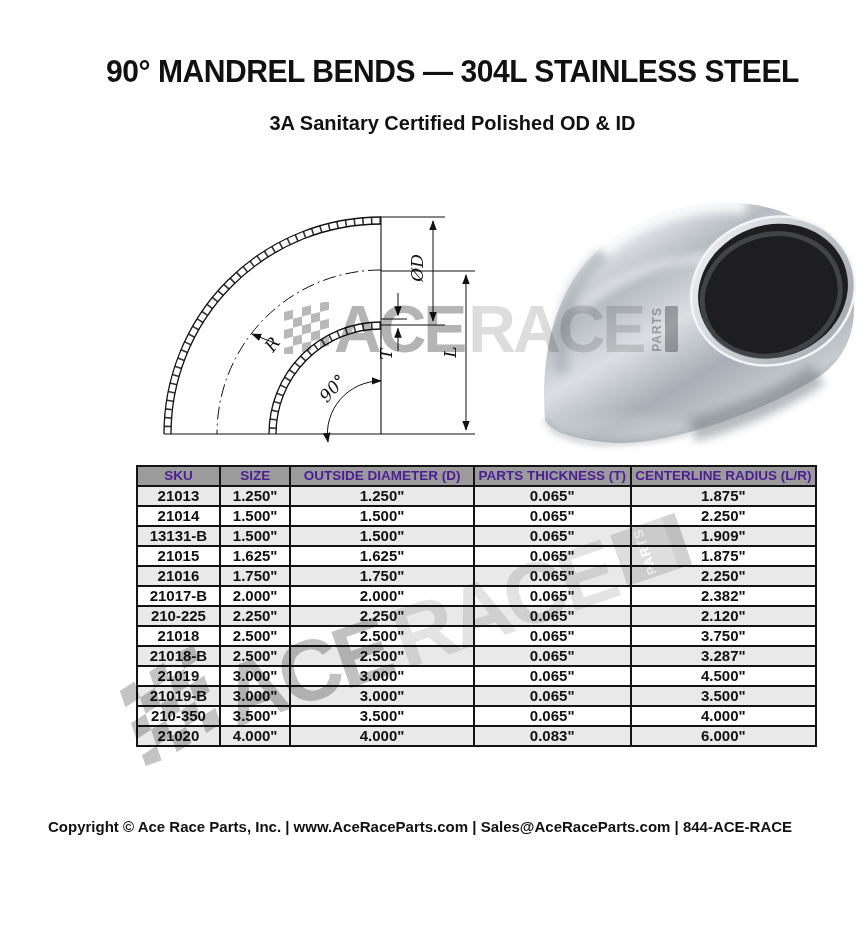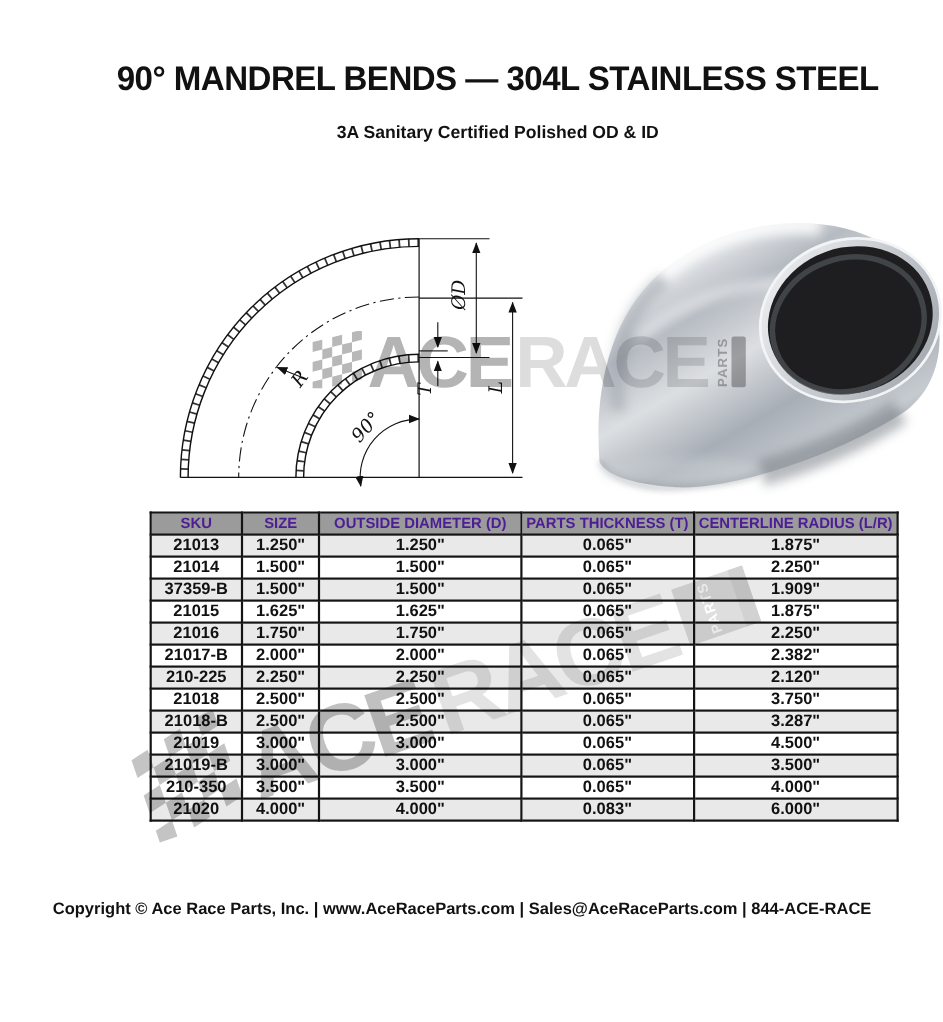--- a/index.html
+++ b/index.html
@@ -5,21 +5,21 @@
   html,body{margin:0;padding:0;background:#ffffff;}
   body{width:857px;height:929px;position:relative;overflow:hidden;
        font-family:"Liberation Sans",sans-serif;color:#111;}
   .page{position:absolute;inset:0;background:#fff;margin-left:48px;}
 
   
   .title{position:absolute;top:54px;left:0;width:100%;text-align:center;
          font-size:31px;font-weight:700;letter-spacing:-0.5px;white-space:nowrap;
          transform:scaleX(0.97);}
   .subtitle{position:absolute;top:112px;left:0;width:100%;text-align:center;
-            font-size:16px;font-weight:600;}
+            font-size:20px;font-weight:600;}
 
   
   .diagram-wrap{position:absolute;left:95px;top:190px;width:365px;height:260px;}
   .photo-wrap{position:absolute;left:472px;top:188px;width:360px;height:272px;}
   svg text.dim{font-family:"DejaVu Serif",serif;font-style:italic;font-size:17px;fill:#111;}
 
   
   .wm{position:absolute;display:flex;align-items:center;pointer-events:none;
       mix-blend-mode:multiply;line-height:1;}
   .wm .ace{font-weight:800;color:#9b9b9b;letter-spacing:-3px;}
@@ -203,21 +203,21 @@
           <td>1.875"</td>
         </tr>
       <tr>
           <td>21014</td>
           <td>1.500"</td>
           <td>1.500"</td>
           <td>0.065"</td>
           <td>2.250"</td>
         </tr>
       <tr>
-          <td>37359-B</td>
+          <td>13131-B</td>
           <td>1.500"</td>
           <td>1.500"</td>
           <td>0.065"</td>
           <td>1.909"</td>
         </tr>
       <tr>
           <td>21015</td>
           <td>1.625"</td>
           <td>1.625"</td>
           <td>0.065"</td>

